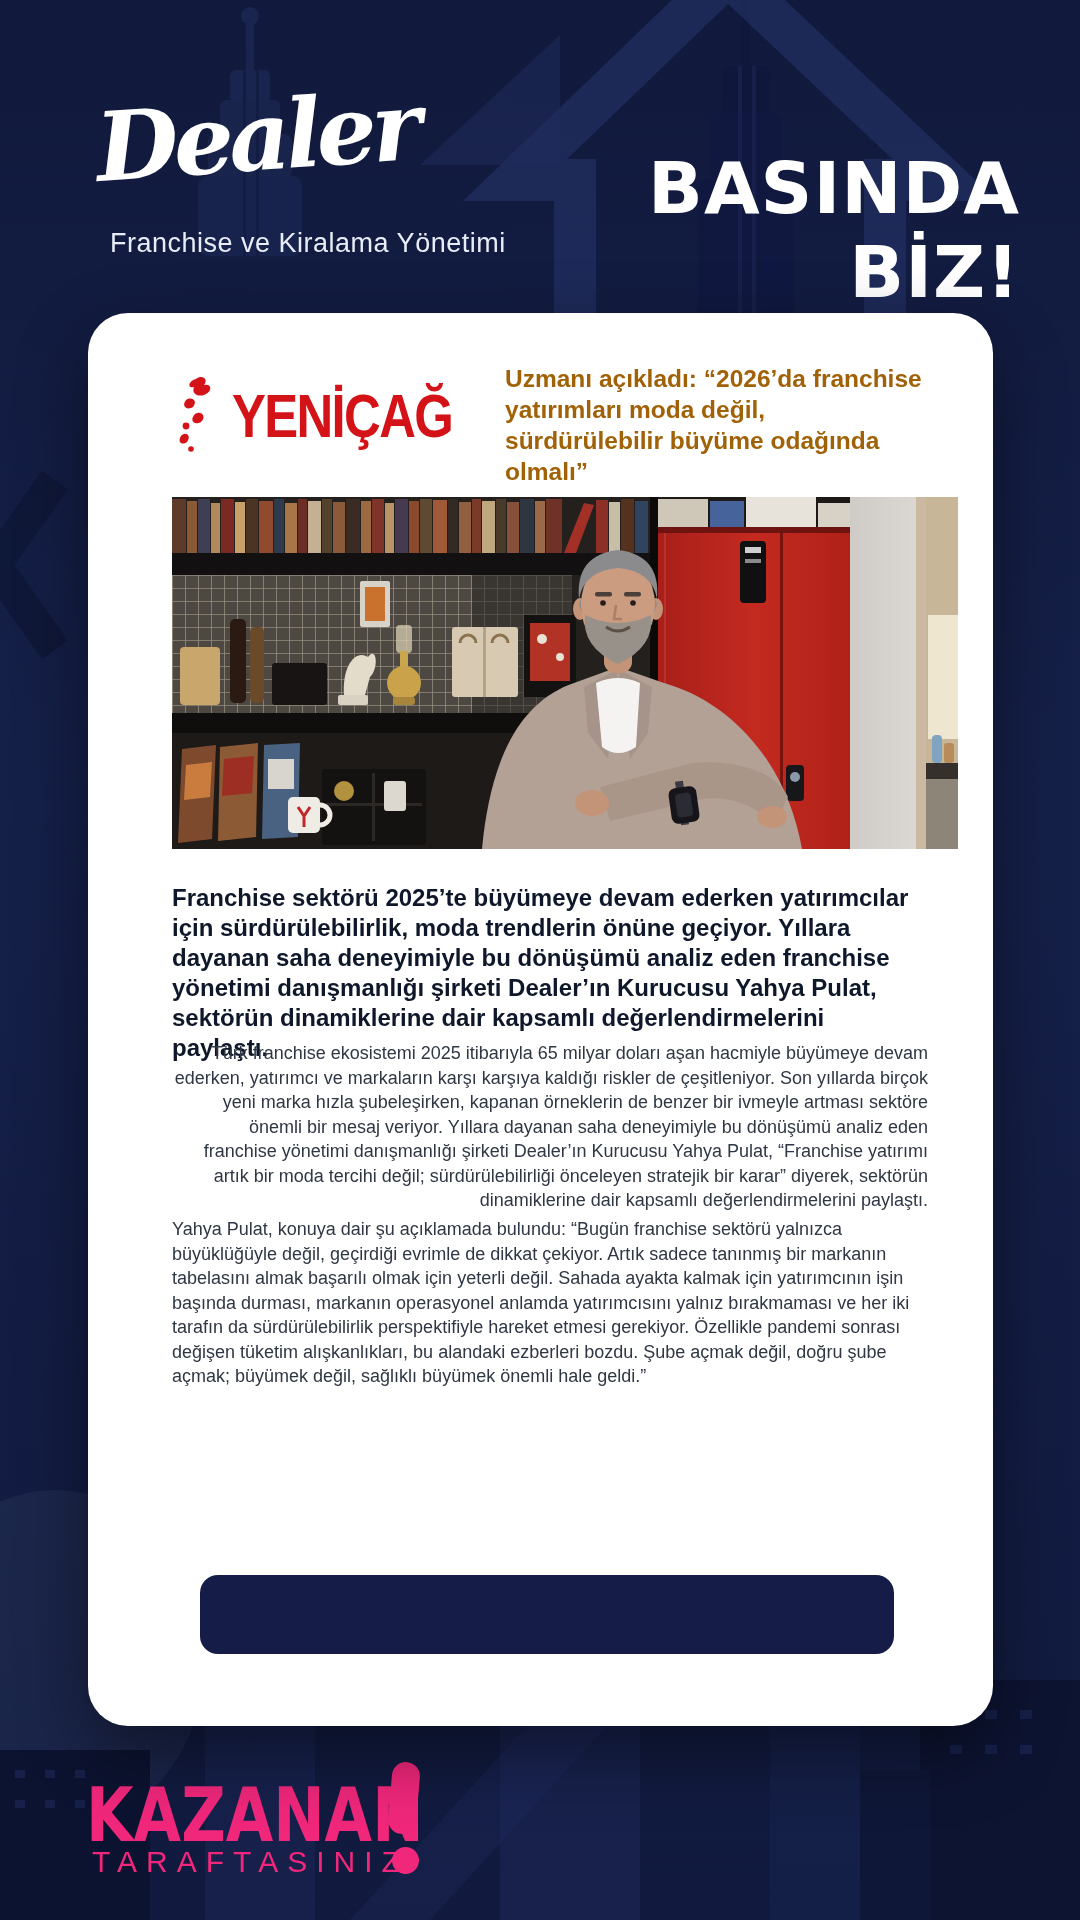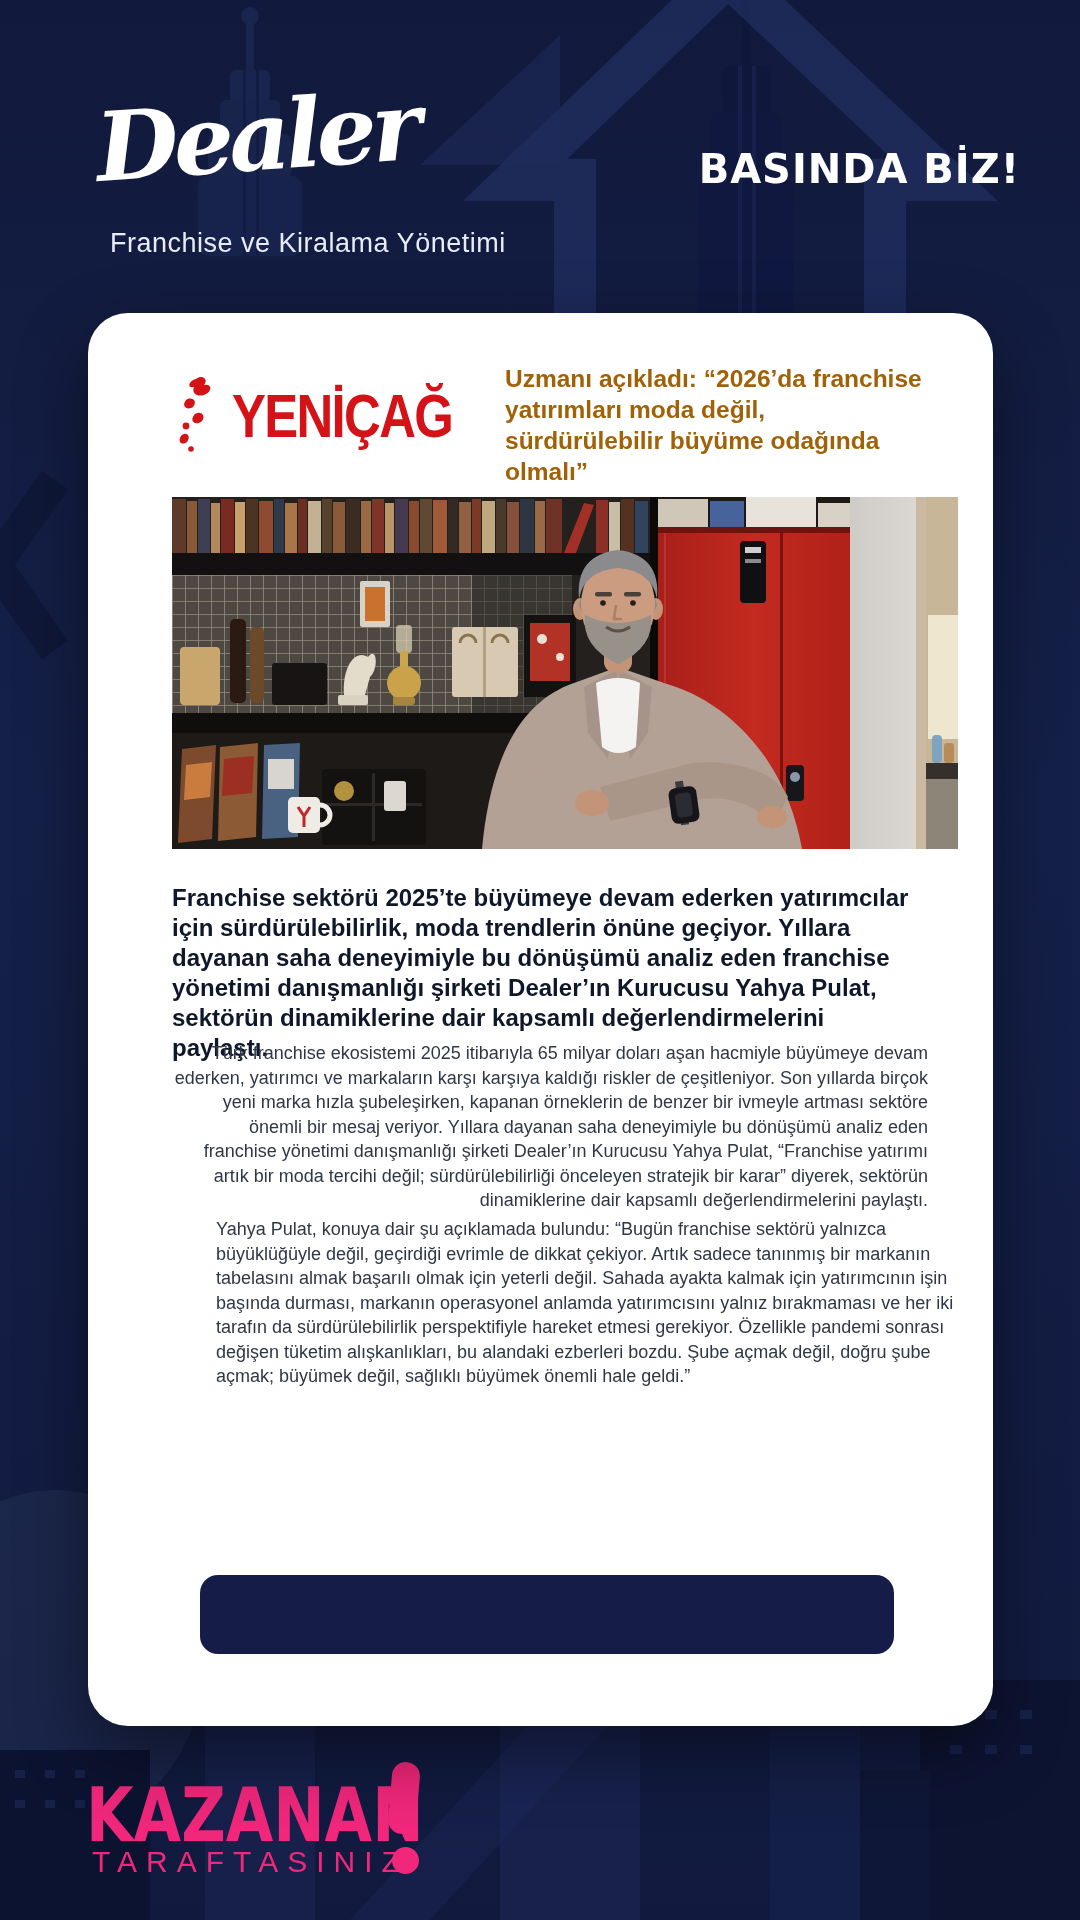--- a/index.html
+++ b/index.html
@@ -15,40 +15,40 @@
   .brand-script{
     left:100px;top:92px;z-index:2;color:#ffffff;
     font-family:"DejaVu Serif",serif;font-style:italic;font-weight:bold;
     font-size:95px;letter-spacing:-5px;transform:rotate(-4deg);transform-origin:left bottom;
   }
   .brand-tagline{
     left:110px;top:228px;z-index:2;color:#e7ecf7;font-size:27px;font-weight:300;letter-spacing:.5px;
   }
   .page-title{
     left:540px;top:146px;width:480px;z-index:2;text-align:right;color:#ffffff;
-    font-family:"DejaVu Sans",sans-serif;font-size:40px;font-weight:900;letter-spacing:1px;
+    font-family:"DejaVu Sans",sans-serif;font-size:72px;font-weight:900;letter-spacing:1px;
   }
   
   .card{
     left:88px;top:313px;width:905px;height:1413px;z-index:3;background:#ffffff;
     border-radius:40px;box-shadow:0 26px 70px rgba(0,0,0,.45);
   }
   .source-row{left:86px;top:60px;display:flex;align-items:center;gap:18px;}
   .source-name{
     font-size:62px;font-weight:800;color:#d31317;letter-spacing:-2px;line-height:80px;
     display:inline-block;transform:scaleX(.82);transform-origin:left center;white-space:nowrap;
   }
   .headline{
     left:417px;top:50px;width:418px;color:#a16207;font-size:24.5px;font-weight:700;line-height:31px;
   }
   .photo{left:84px;top:184px;width:786px;height:352px;background:#1c1917;overflow:hidden;}
   .lead{left:84px;top:570px;width:752px;color:#0f172a;font-size:24px;font-weight:700;line-height:30px;}
   .body-par{left:84px;width:756px;color:#2f3744;font-size:18px;font-weight:400;line-height:24.5px;}
   .body-1{top:728px;text-align:right;}
-  .body-2{top:904px;margin-left:44px;}
+  .body-2{top:904px;}
   .cta{
     left:112px;top:1262px;width:694px;height:79px;border:none;border-radius:18px;
     background:#151c47;cursor:pointer;display:block;position:absolute;
   }
   
   .slogan-1{
     left:86px;top:1772px;z-index:2;color:#f0277b;font-family:"DejaVu Sans",sans-serif;
     font-size:74px;font-weight:900;letter-spacing:0;display:inline-block;
     transform:scaleX(.83);transform-origin:left top;white-space:nowrap;
   }

